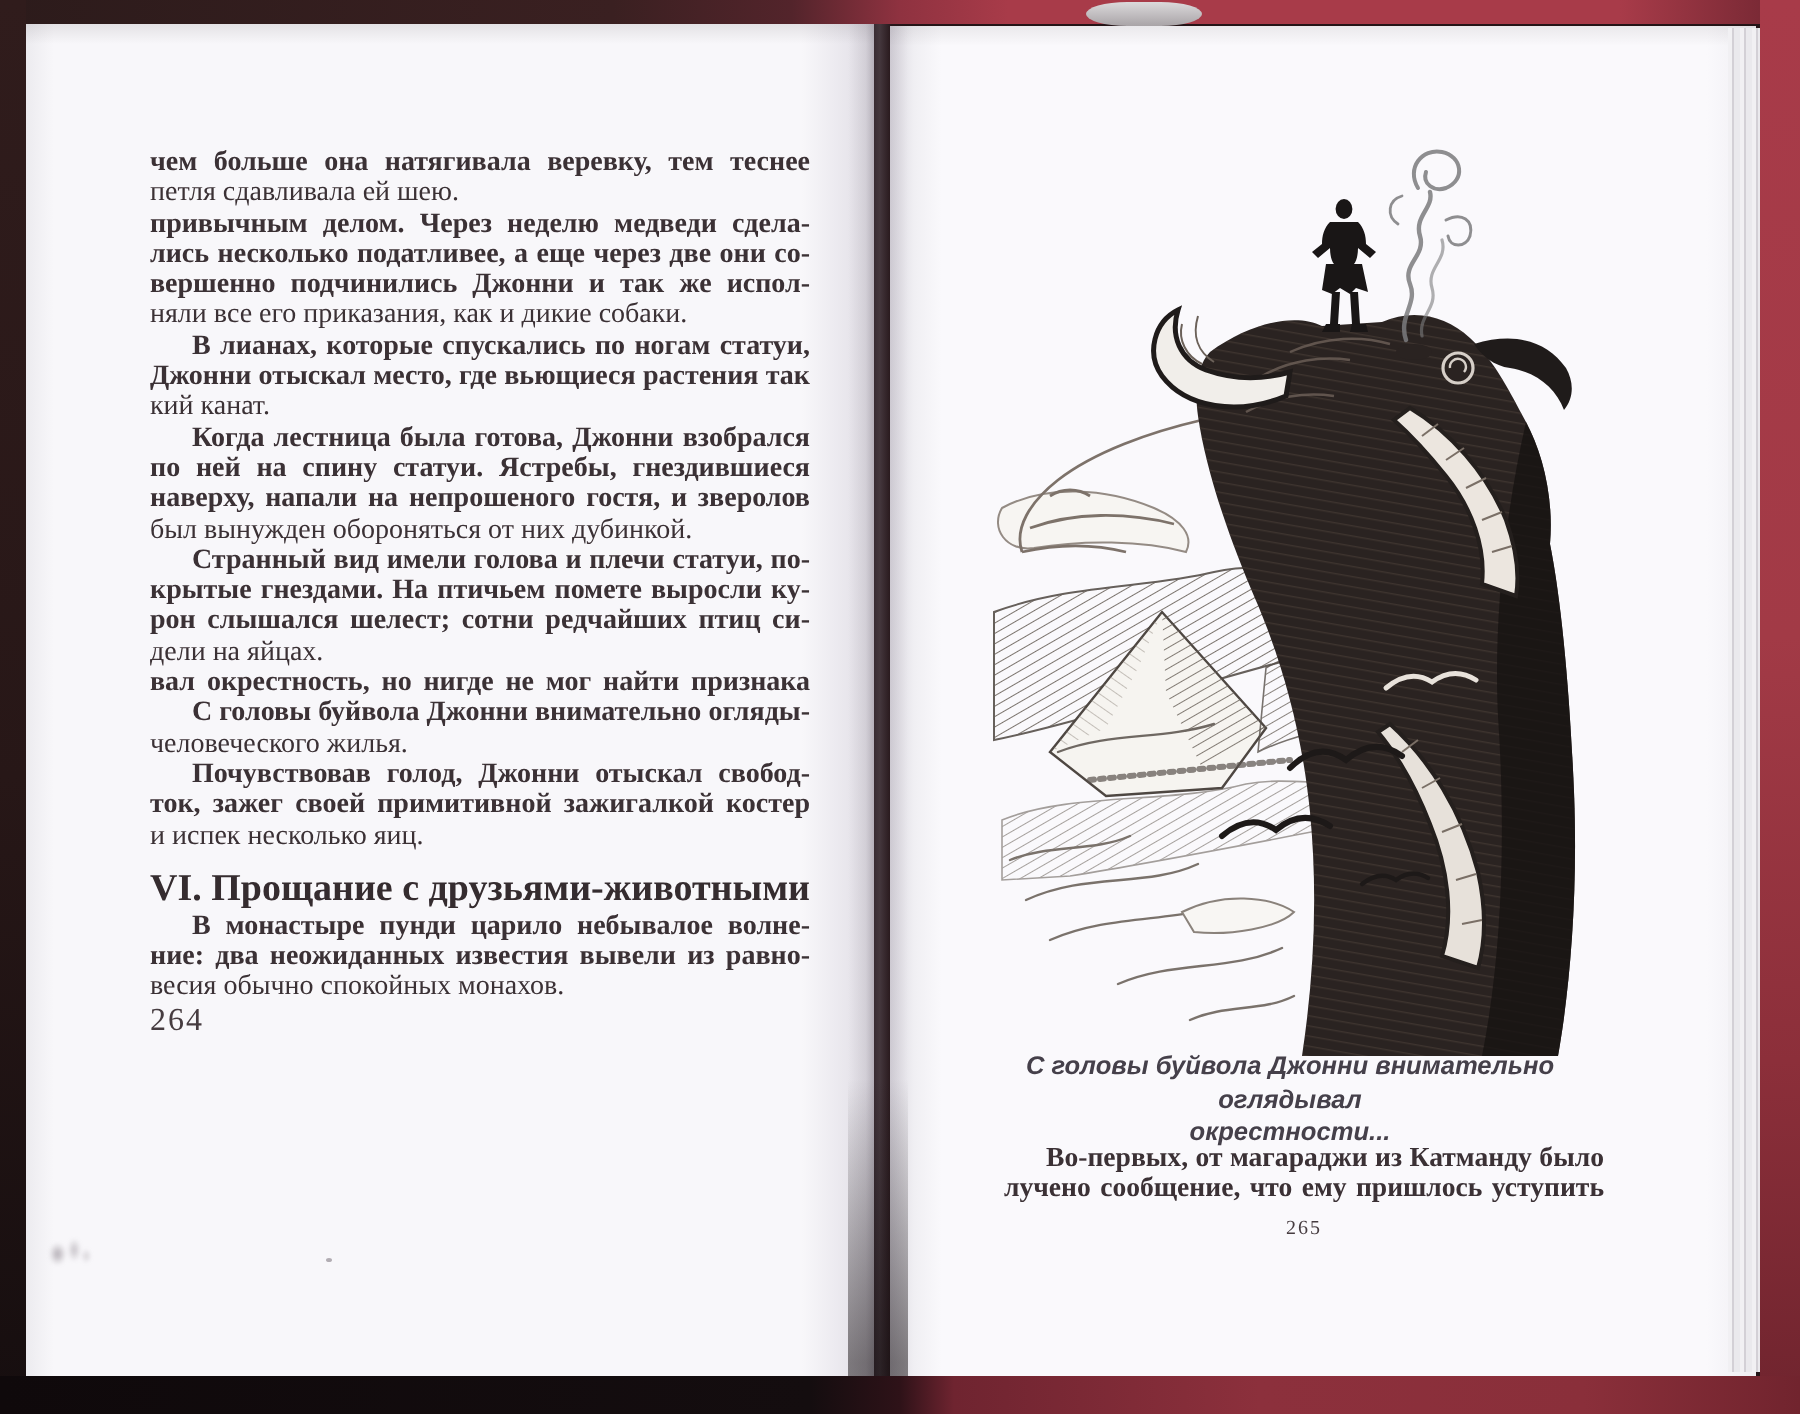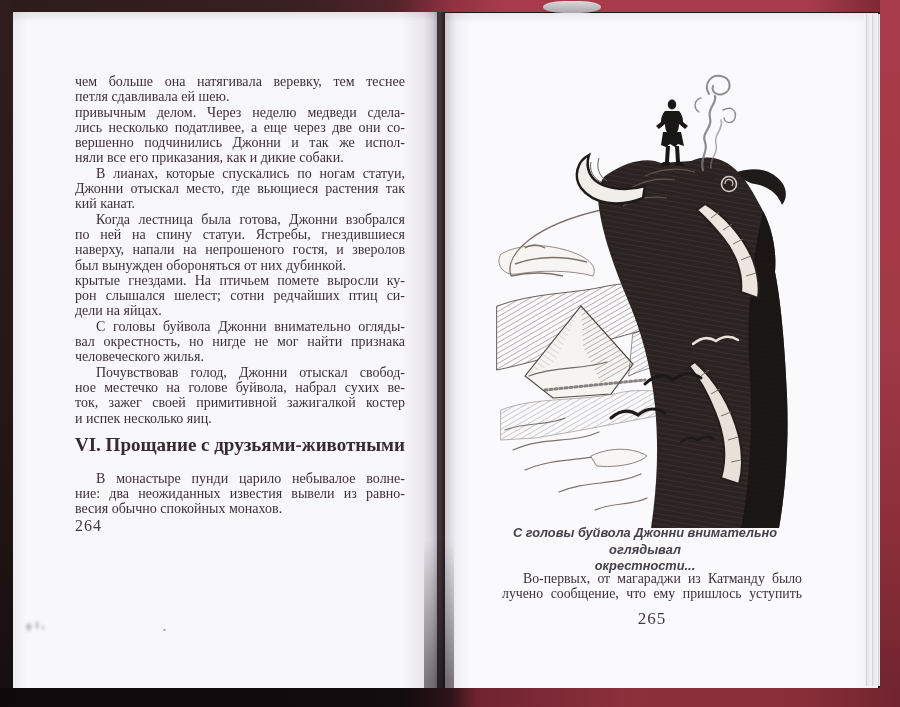--- a/index.html
+++ b/index.html
@@ -26,32 +26,32 @@
                linear-gradient(90deg,#d9d6de 0px,#f0eff3 12px,#faf9fc 26px,#faf9fc 408px,#efeef2 433px);}
   .gutter{position:absolute;left:424px;top:12px;width:30px;height:676px;z-index:3;
     background:linear-gradient(180deg,rgba(20,14,16,0) 78%,rgba(20,14,16,.5) 99%),
                linear-gradient(90deg,rgba(70,60,70,0) 0%,rgba(70,60,70,.10) 30%,rgba(100,92,105,.40) 47%,rgba(135,128,140,.32) 53%,rgba(70,60,70,.08) 72%,rgba(70,60,70,0) 100%);}
   .page-edges{position:absolute;left:864px;top:14px;width:16px;height:672px;z-index:3;
     background:repeating-linear-gradient(90deg,#f1f0f3 0 2px,#d3d0d6 2px 3px,#eae9ed 3px 6px);}
   
   .textcol{position:absolute;left:62px;top:62px;width:330px;color:#3b3135;
     font-size:14px;}
   .line{height:15.3px;line-height:15.3px;overflow:hidden;white-space:normal;}
-  .line.j{text-align:justify;text-align-last:justify;}
+  .line.j{text-align:justify;text-align-last:justify;font-weight:bold;}
   .line.ind{text-indent:21px;}
   .chap-heading{margin-top:9px;text-align:center;font-weight:bold;font-size:19px;
     color:#352c2f;height:19px;line-height:19px;}
-  .after-heading{margin-top:17px;}
+  .after-heading{margin-top:2px;}
   .pagenum{margin-top:0;text-align:left;font-size:16px;letter-spacing:1px;color:#463c40;}
   .rp-caption{position:absolute;left:35px;top:512px;width:330px;text-align:center;
     font-family:"Liberation Sans",sans-serif;font-style:italic;font-size:12.8px;
     line-height:16.5px;color:#45404a;font-weight:bold;}
   .rp-textcol{position:absolute;left:57px;top:558px;width:300px;color:#3b3135;font-size:13.8px;}
   .rp-pagenum{position:absolute;left:57px;top:596px;width:300px;text-align:center;
-    font-size:17px;letter-spacing:1px;color:#463c40;}
+    font-size:10px;letter-spacing:1px;color:#463c40;}
   .illus{position:absolute;left:50px;top:45px;}
   
   .smudge{position:absolute;left:8px;top:604px;width:26px;height:20px;filter:blur(1px);
     background:radial-gradient(ellipse 6px 8px at 30% 55%,rgba(115,105,115,.55),transparent 70%),
                radial-gradient(ellipse 5px 9px at 62% 45%,rgba(115,105,115,.4),transparent 65%),
                radial-gradient(ellipse 4px 6px at 85% 60%,rgba(115,105,115,.3),transparent 60%);}
   .dot-mark{position:absolute;left:150px;top:617px;width:3px;height:2px;background:#b2adb3;border-radius:50%;}
 </style>
 </head>
 <body>
@@ -81,32 +81,32 @@
             <div class="line j">Джонни отыскал место, где вьющиеся растения так</div>
             <div class="line">кий канат.</div>
           </div>
           <div class="para">
             <div class="line j ind">Когда лестница была готова, Джонни взобрался</div>
             <div class="line j">по ней на спину статуи. Ястребы, гнездившиеся</div>
             <div class="line j">наверху, напали на непрошеного гостя, и зверолов</div>
             <div class="line">был вынужден обороняться от них дубинкой.</div>
           </div>
           <div class="para">
+            <div class="line j ind">Странный вид имели голова и плечи статуи, по-</div>
             <div class="line j">крытые гнездами. На птичьем помете выросли ку-</div>
             <div class="line j">рон слышался шелест; сотни редчайших птиц си-</div>
             <div class="line">дели на яйцах.</div>
           </div>
           <div class="para">
+            <div class="line j">вал окрестность, но нигде не мог найти признака</div>
             <div class="line j ind">С головы буйвола Джонни внимательно огляды-</div>
-            <div class="line j">вал окрестность, но нигде не мог найти признака</div>
             <div class="line">человеческого жилья.</div>
           </div>
           <div class="para">
             <div class="line j ind">Почувствовав голод, Джонни отыскал свобод-</div>
-            <div class="line j">ное местечко на голове буйвола, набрал сухих ве-</div>
             <div class="line j">ток, зажег своей примитивной зажигалкой костер</div>
             <div class="line">и испек несколько яиц.</div>
           </div>
         </div>
       <div class="chap-heading">VI. Прощание с друзьями-животными</div>
       <div class="after-heading">
           <div class="para">
             <div class="line j ind">В монастыре пунди царило небывалое волне-</div>
             <div class="line j">ние: два неожиданных известия вывели из равно-</div>
             <div class="line">весия обычно спокойных монахов.</div>

